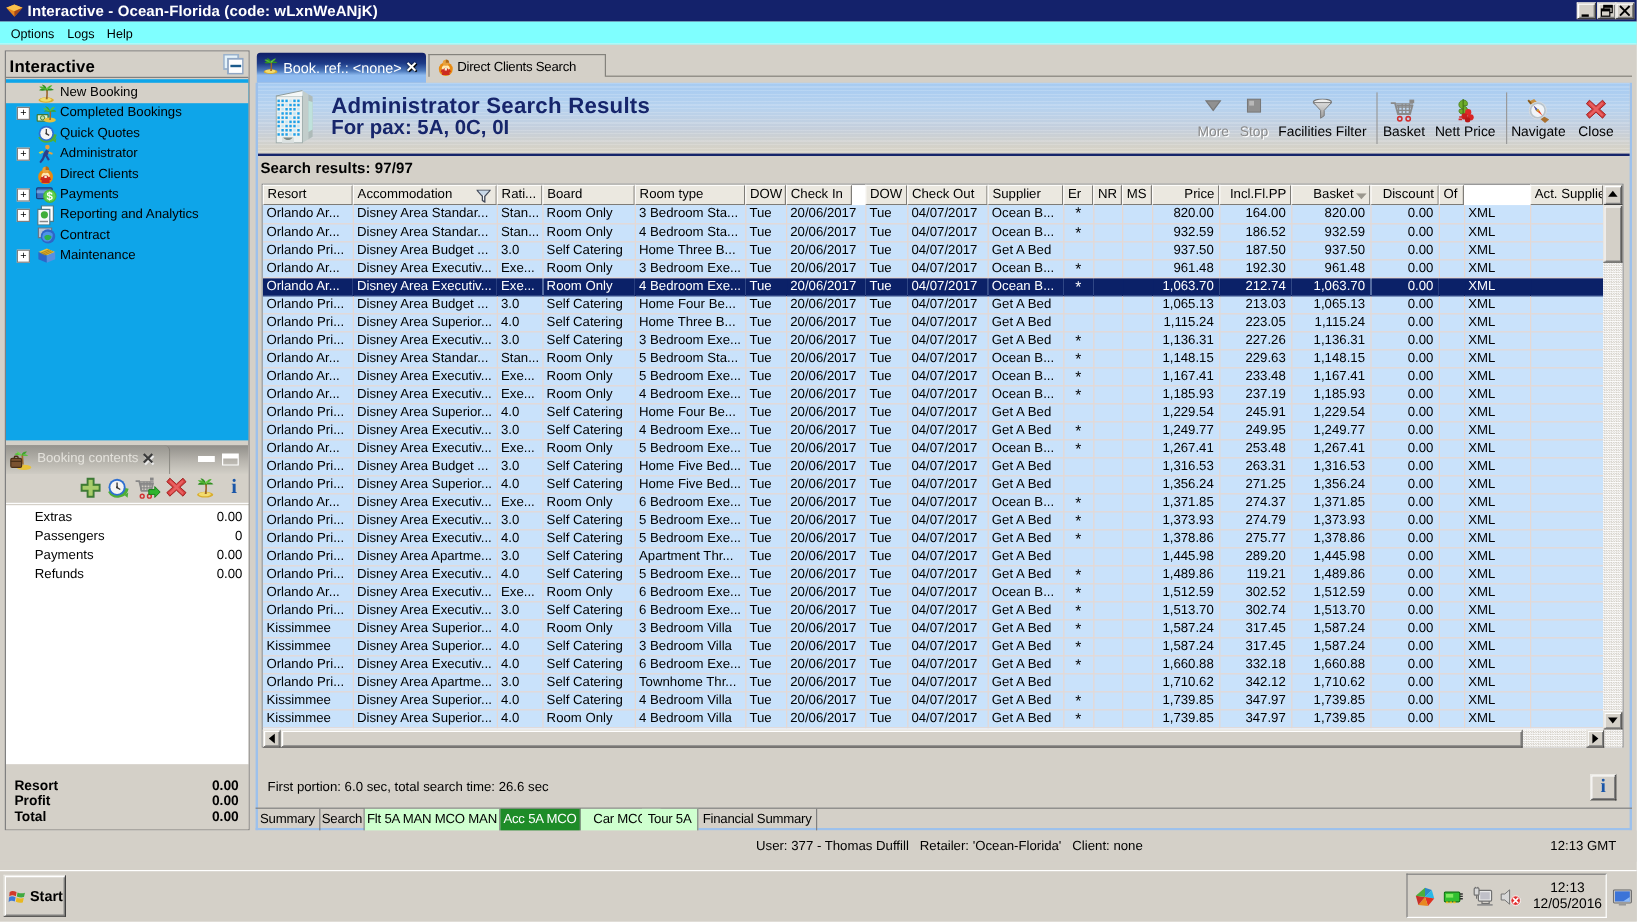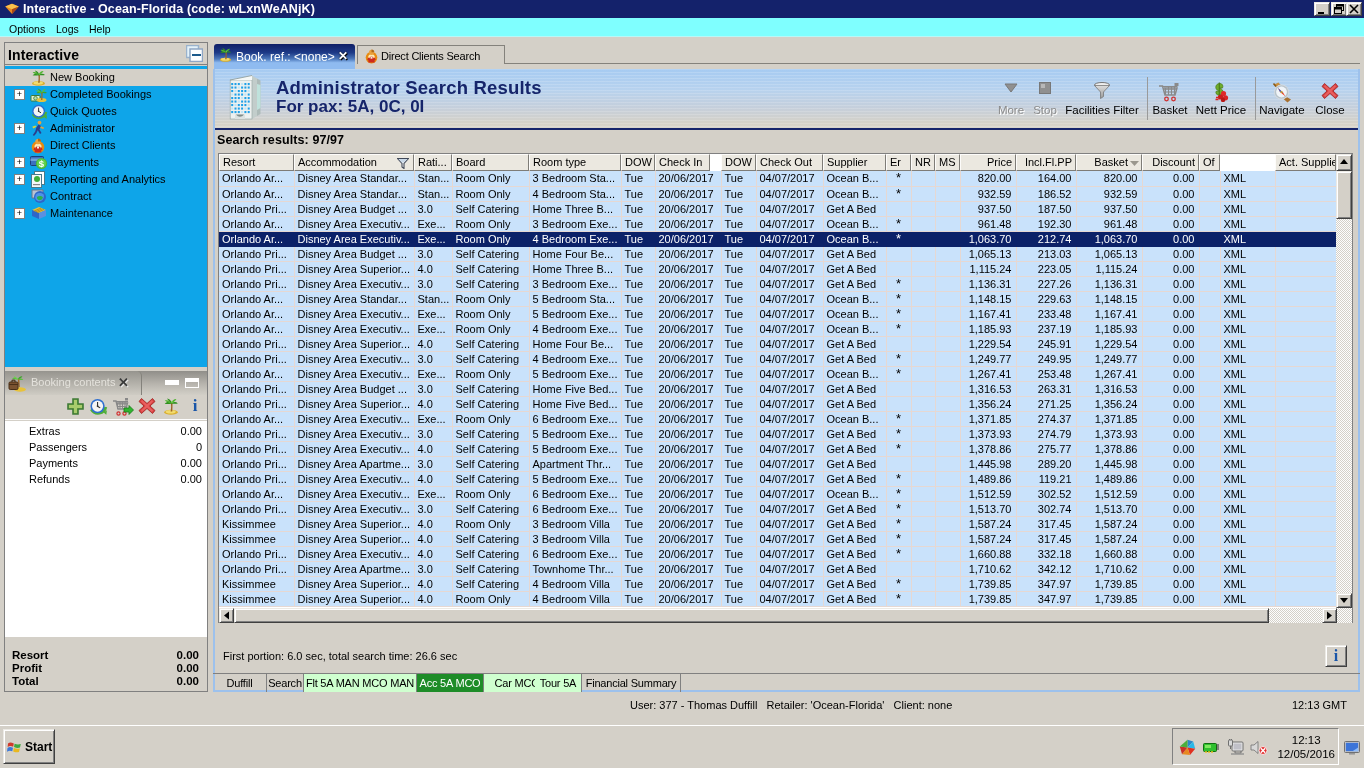--- a/index.html
+++ b/index.html
@@ -1214,21 +1214,21 @@
       <div class="sbthumb" style="left:15px;top:454px;width:1035px;height:15px"></div>
       <div class="sbtrack" style="left:1050px;top:454px;width:53px;height:15px"></div>
       <div class="sbtn" style="left:1103px;top:454px;width:15px;height:15px"><svg width="13" height="13" viewBox="0 0 13 13">
             <path d="M9 6.5 L4 2.5 V10.5 Z" fill="#000"></path>
           </svg></div>
       <div class="sbtrack" style="left:1118px;top:454px;width:15px;height:15px"></div>
     </div>
     <div id="fline">First portion: 6.0 sec, total search time: 26.6 sec</div>
     <div id="ibtn">i</div>
     <div id="btabs">
-<div class="btab" style="left:0px;width:54px;color:#000;">Duffill</div>
+<div class="btab" style="left:0px;width:54px;color:#000;">Summary</div>
 <div class="btab" style="left:54px;width:37px;color:#000;">Search</div>
 <div class="btab" style="left:91px;width:113px;color:#000;background:#CFFFCF;">Flt 5A MAN MCO MAN</div>
 <div class="btab" style="left:204px;width:67px;color:#fff;background:#1E8C28;">Acc 5A MCO</div>
 <div class="btab" style="left:271px;width:67px;color:#000;background:#CFFFCF;">Car MCO</div>
 <div class="btab" style="left:322px;width:47px;color:#000;background:#CFFFCF;">Tour 5A</div>
 <div class="btab" style="left:369px;width:99px;color:#000;">Financial Summary</div>
     </div>
   </div>
 </div>
 

